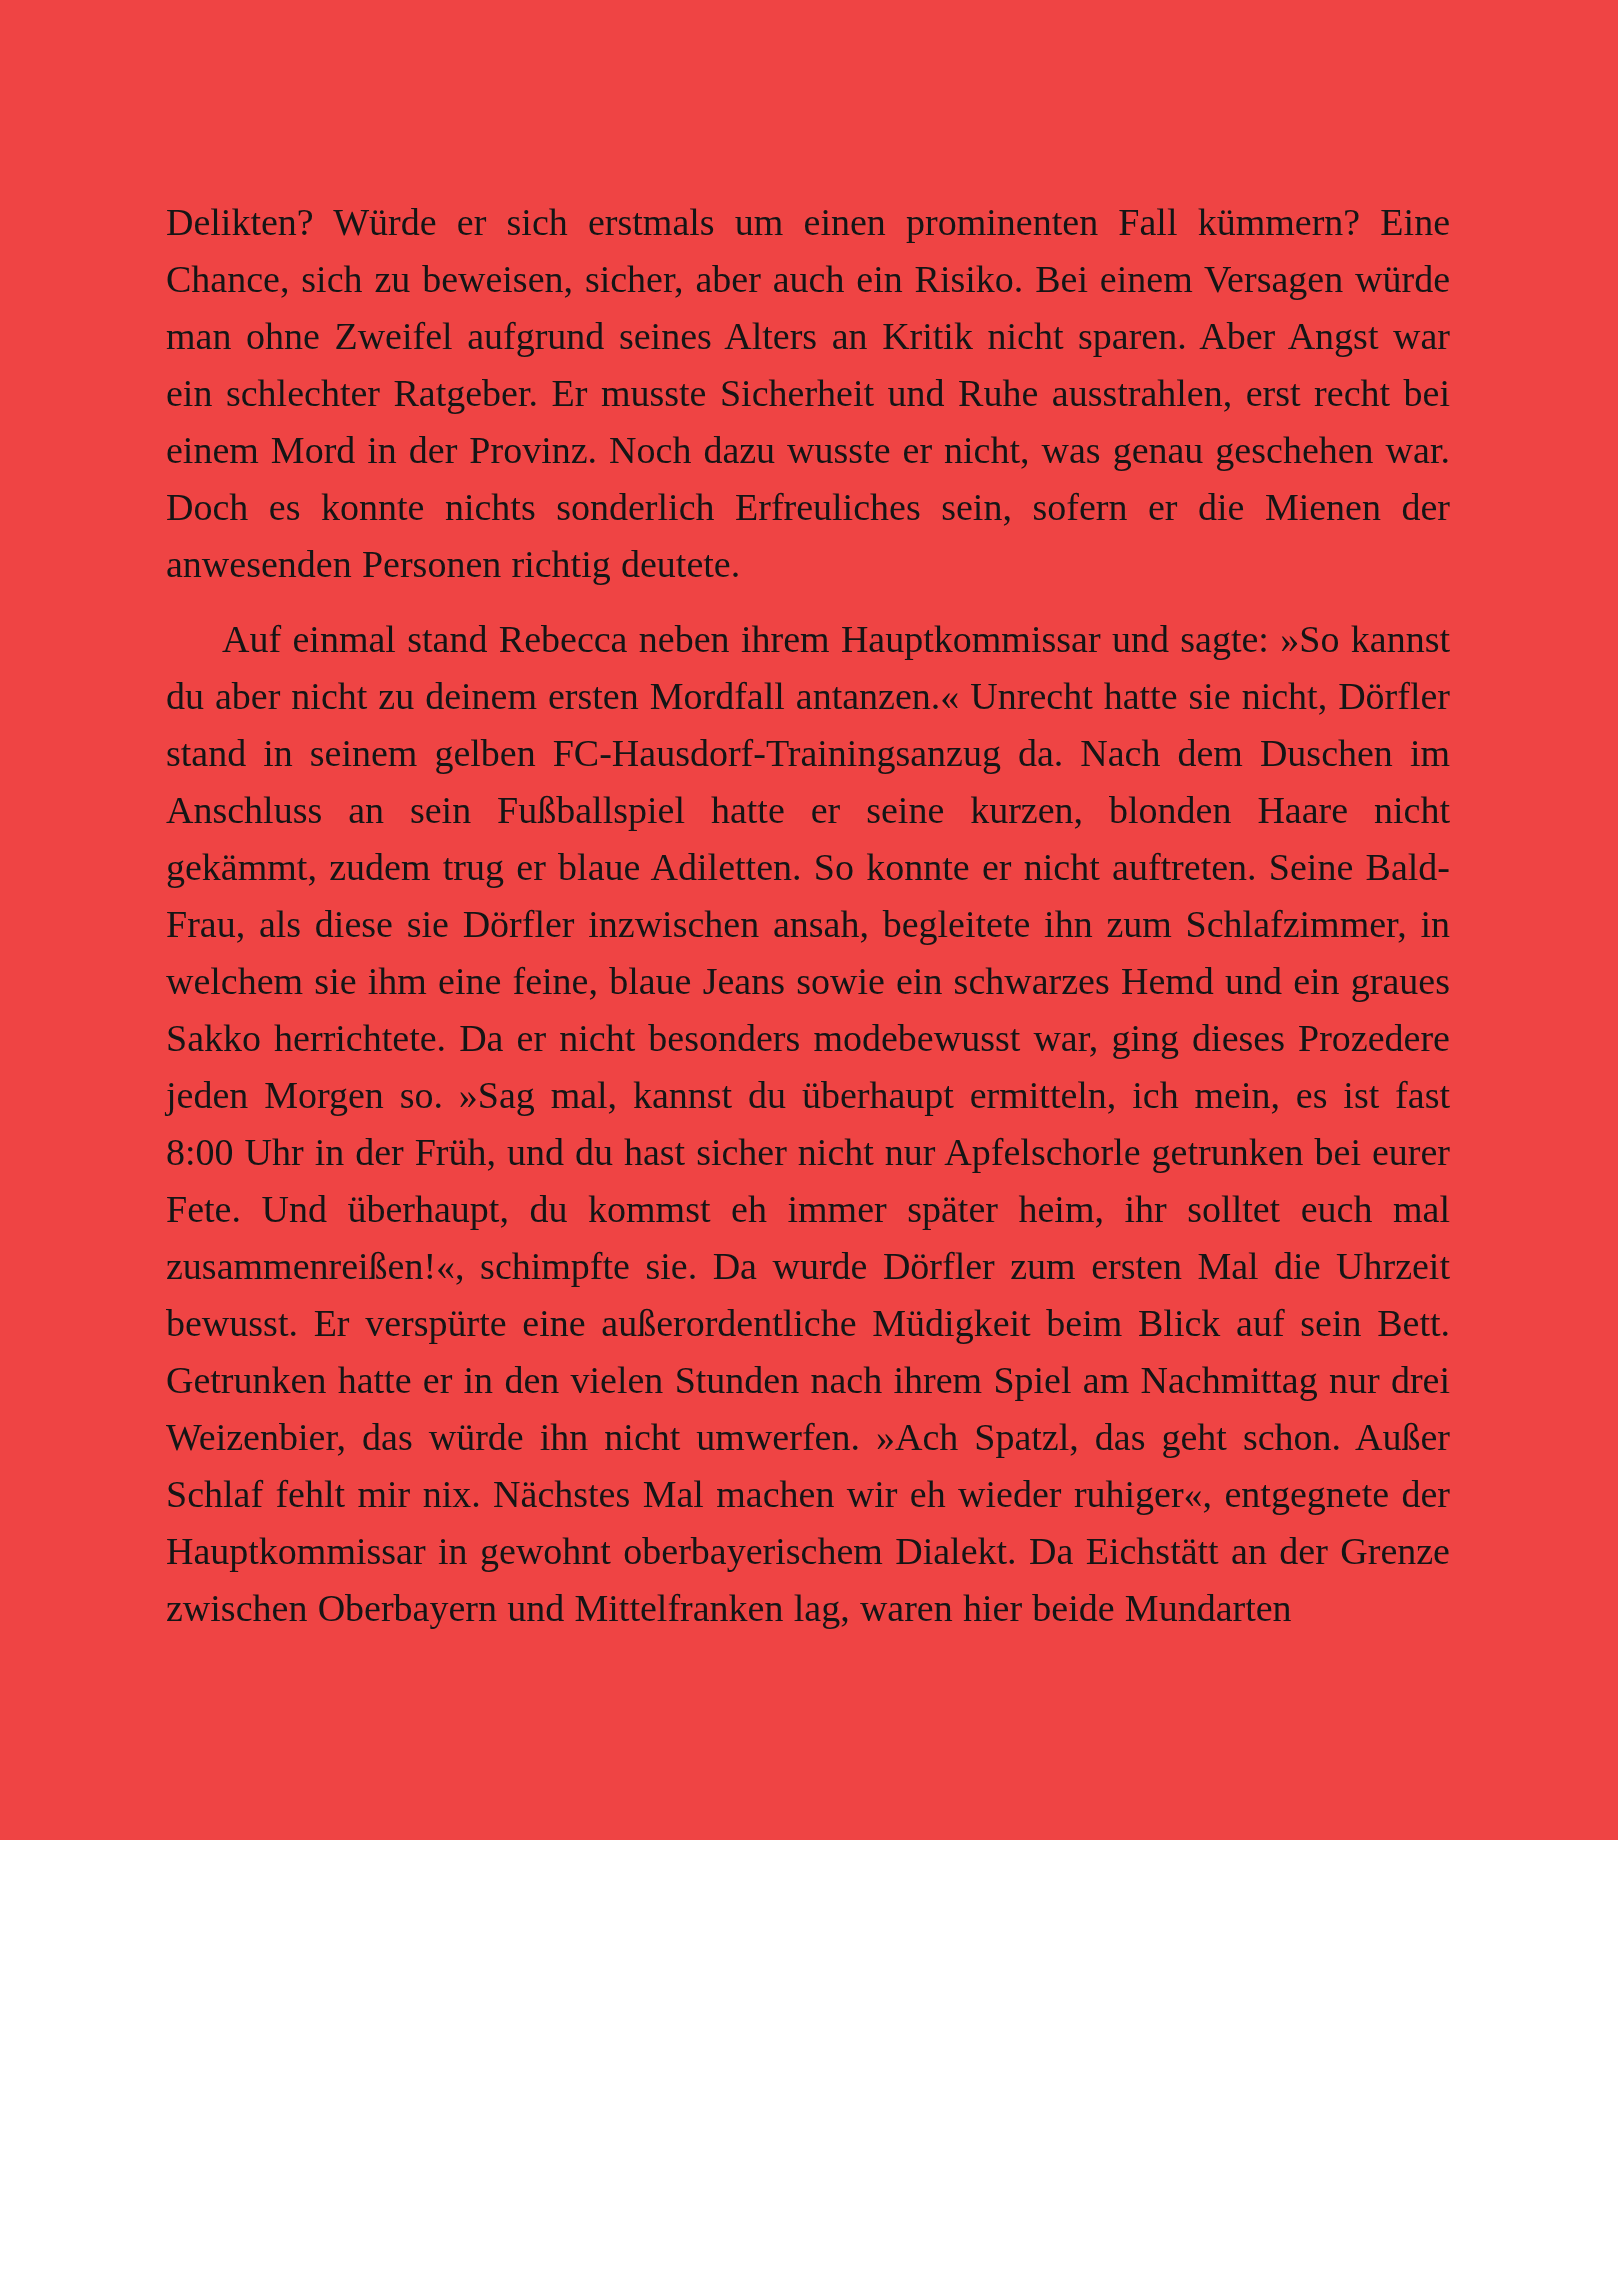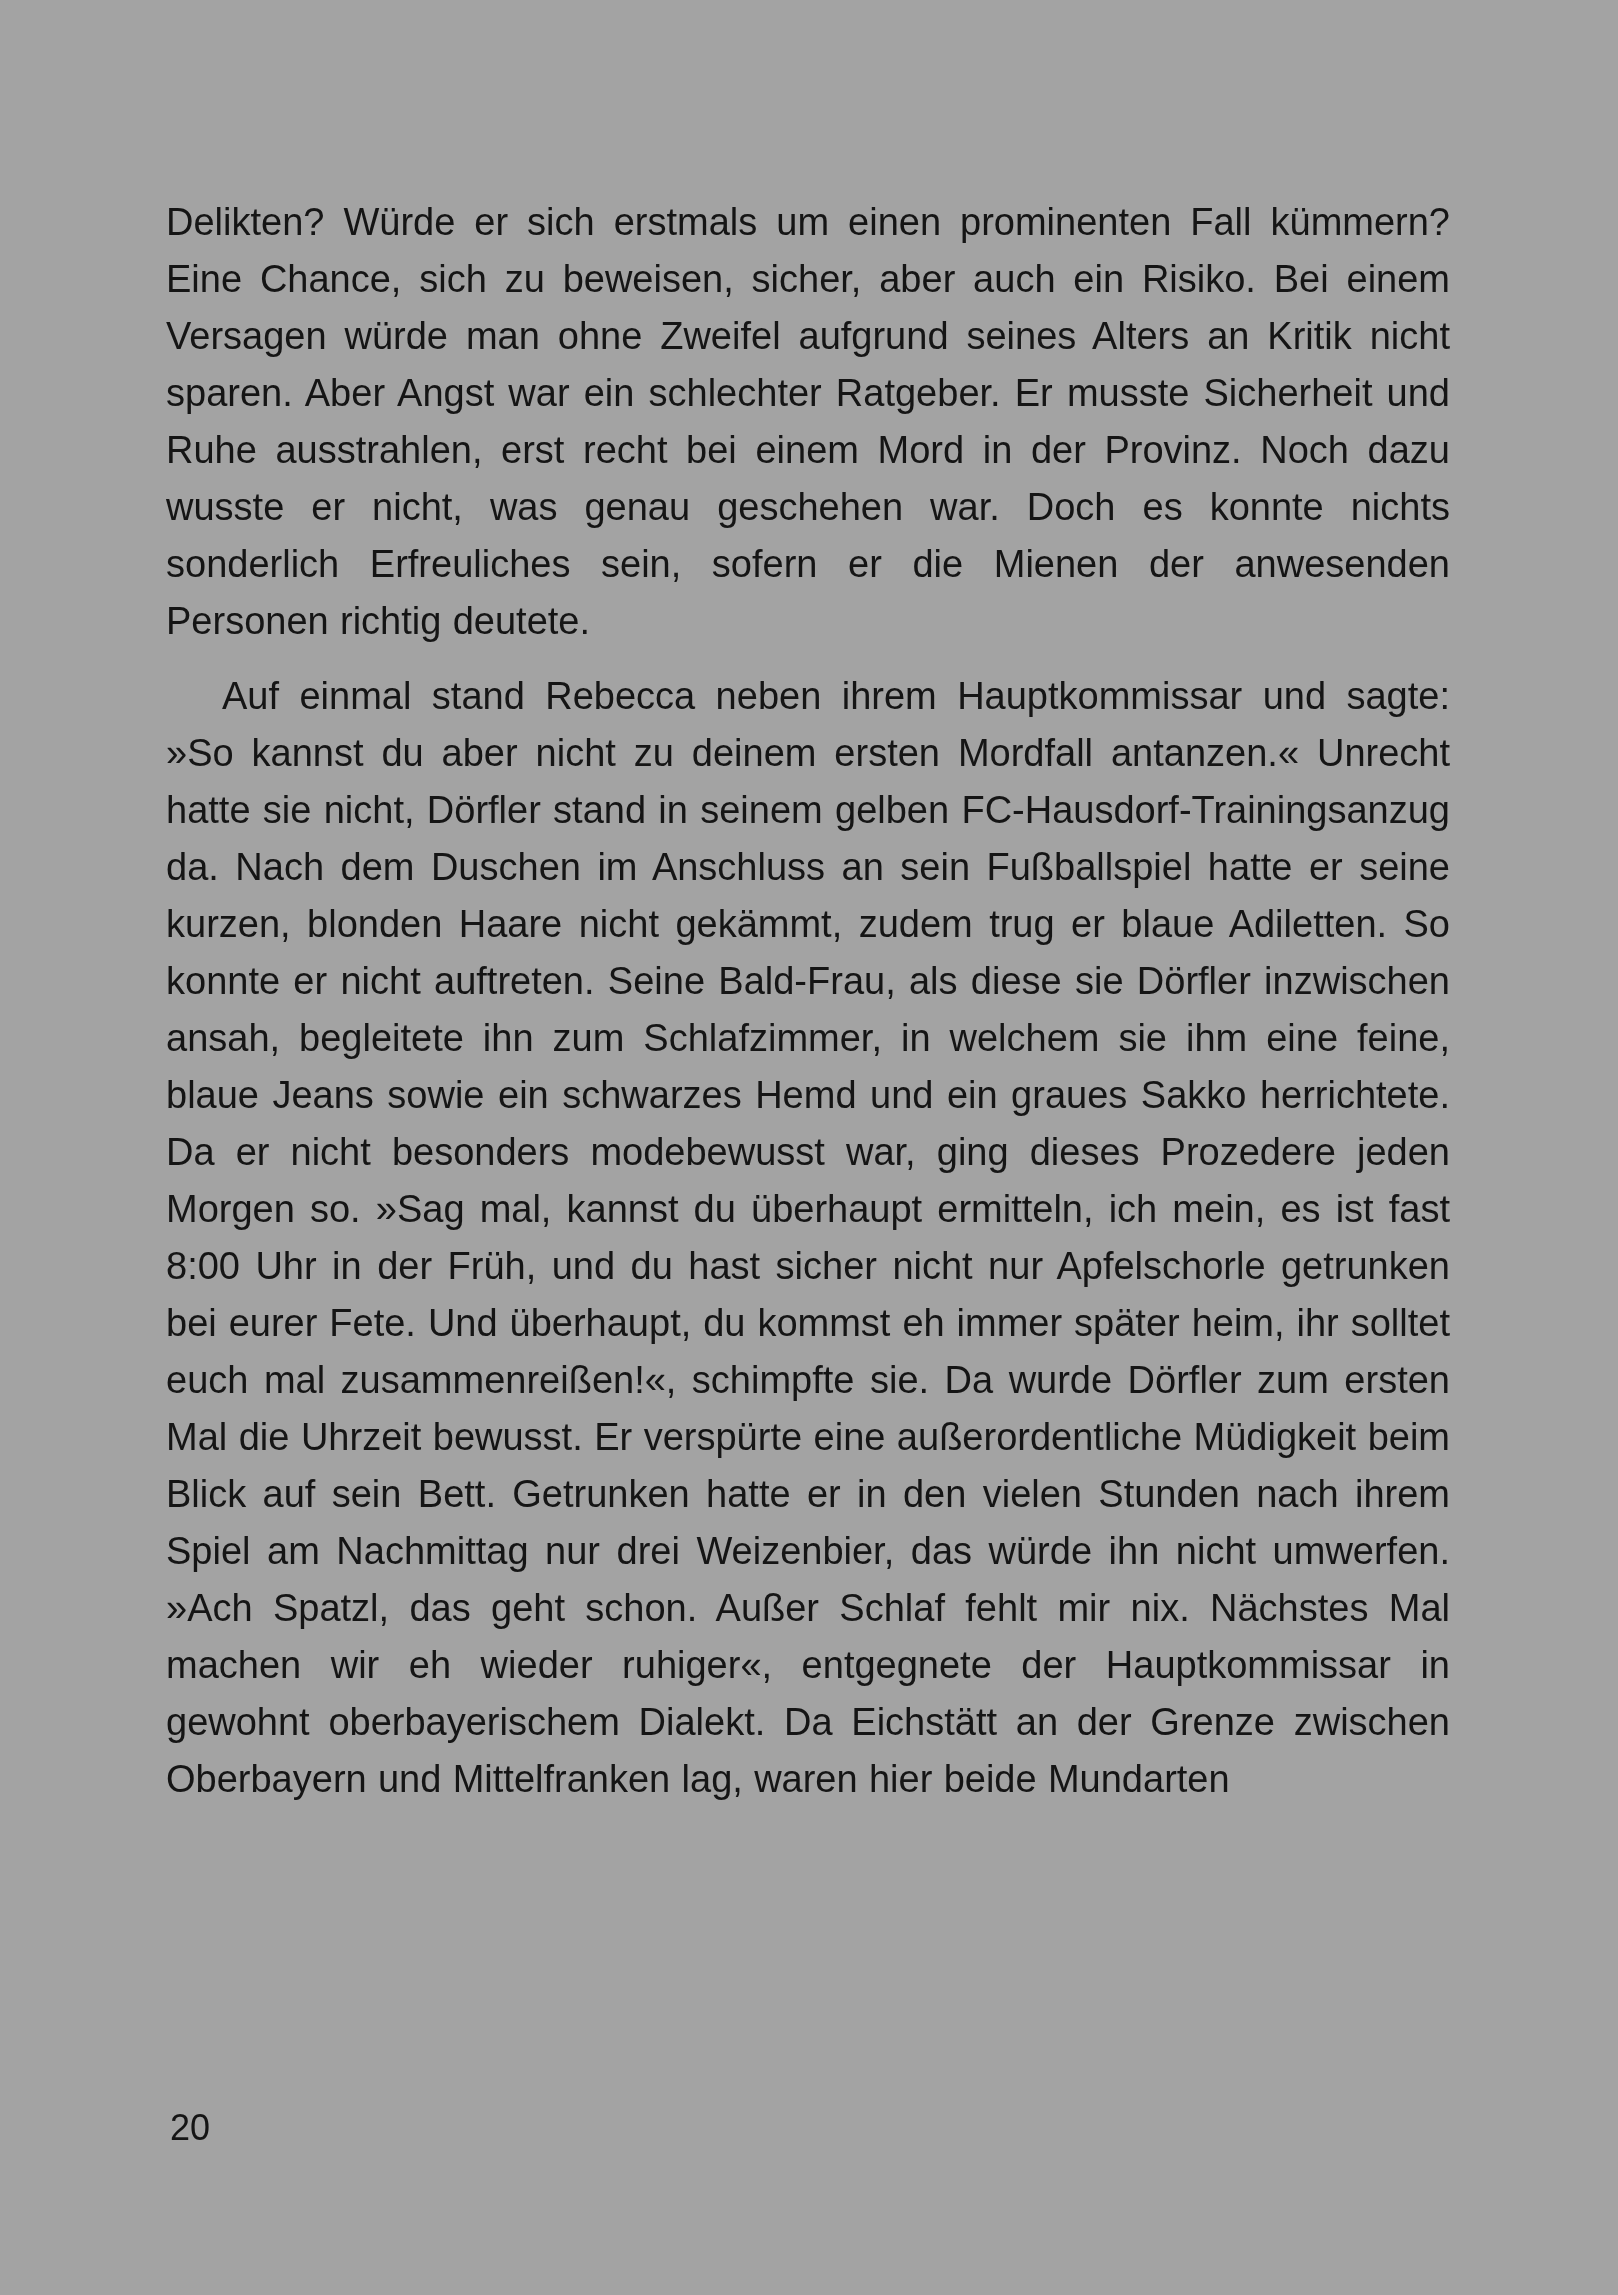--- a/index.html
+++ b/index.html
@@ -3,24 +3,24 @@
 <meta charset="utf-8">
 <style>
   html, body {
     margin: 0;
     padding: 0;
     background: #ffffff;
   }
   .page {
     position: relative;
     width: 1618px;
-    height: 2295px;
-    background: #a3a3a3;
+    height: 1840px;
+    background: #ef4444;
     color: #151515;
-    font-family: Liberation Sans, sans-serif;
+    font-family: Liberation Serif, serif;
     box-sizing: border-box;
     overflow: hidden;
   }
   .text-block {
     position: absolute;
     left: 166px;
     top: 194px;
     width: 1284px;
     font-size: 38px;
     line-height: 57px;

